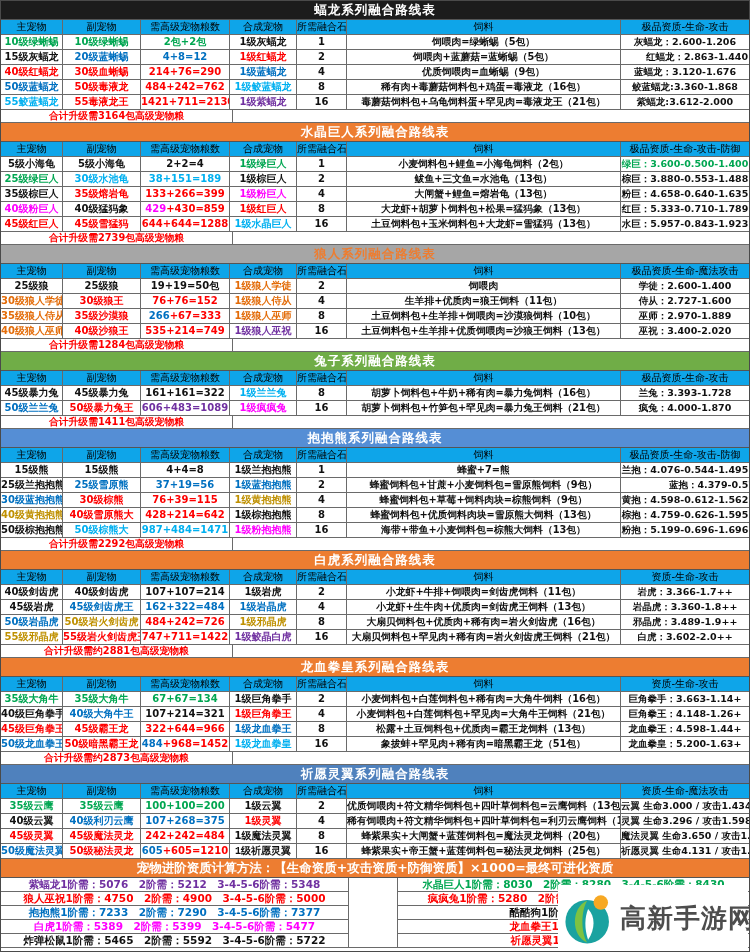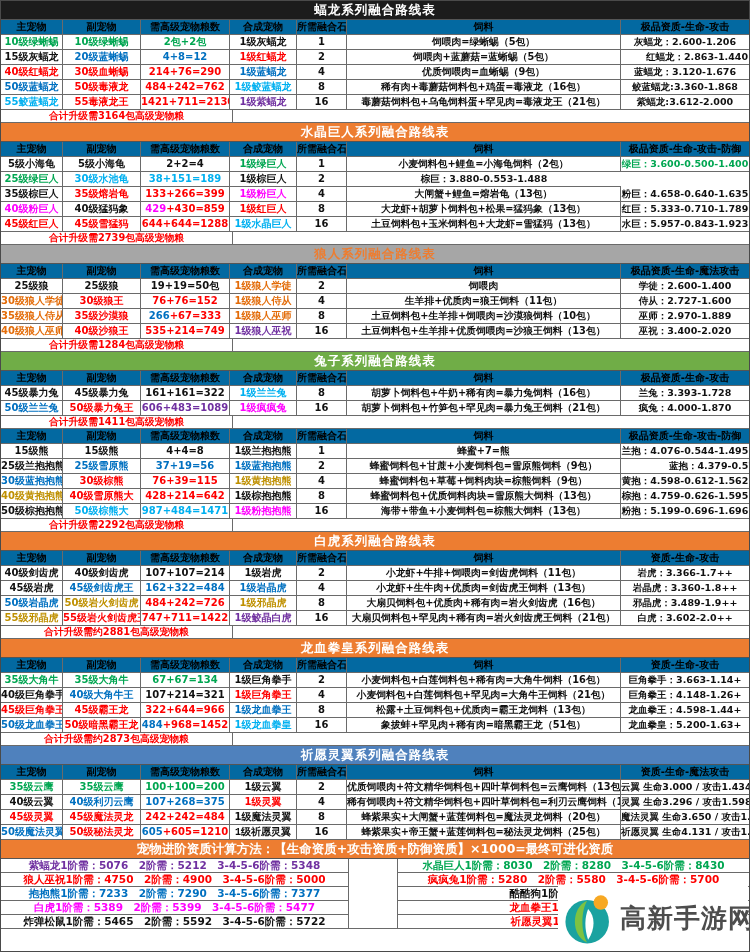--- a/index.html
+++ b/index.html
@@ -4,21 +4,21 @@
 <style>
   html,body{margin:0;padding:0;background:#fff;}
   .page{position:relative;width:750px;height:952px;box-sizing:border-box;border:1px solid #4a4a4a;
         background:#fff;font-family:"DejaVu Sans",sans-serif;font-weight:bold;overflow:hidden;}
   .banner{height:18px;line-height:18px;text-align:center;font-size:12.5px;font-weight:bold;color:#fff;
           letter-spacing:1px;border-bottom:1px solid #555;}
   .trow{display:grid;grid-template-columns:62px 78px 89px 67px 50px 1fr 128px;}
   .cell{border-right:1px solid #6a6a6a;border-bottom:1px solid #6a6a6a;height:14px;line-height:14px;
         font-size:10px;text-align:center;overflow:hidden;white-space:nowrap;color:#111;}
   .trow .cell:last-child{border-right:none;}
-  .thead .cell{font-weight:bold;color:#000;background:#0369a1;font-size:10px;text-align:center;}
+  .thead .cell{font-weight:normal;color:#000;background:#0ea5e9;font-size:10px;text-align:center;}
   .qual{font-size:9.5px;}
   .feed{font-size:9.8px;}
   .frow{display:grid;grid-template-columns:232px 1fr;}
   .fcell-left{height:12px;line-height:12px;border-right:1px solid #6a6a6a;border-bottom:1px solid #6a6a6a;
               text-align:center;font-size:9.8px;color:#fe0000;overflow:hidden;white-space:nowrap;}
   .fcell-right{border-bottom:1px solid #6a6a6a;}
   .calc-banner{height:18px;line-height:18px;background:#ed7d31;color:#fff;text-align:center;
                font-size:12.5px;font-weight:bold;border-bottom:1px solid #555;}
   .stats{display:grid;grid-template-columns:347px 50px 1fr;}
   .stats-col{display:flex;flex-direction:column;}
@@ -116,20 +116,21 @@
           <div class="cell"><span style="color: rgb(17, 17, 17);">1</span></div>
           <div class="cell feed"><span style="color: rgb(17, 17, 17);">小麦饲料包+鲤鱼=小海龟饲料（2包）</span></div>
           <div class="cell qual"><span style="color: rgb(0, 166, 81);">绿巨：3.600-0.500-1.400</span></div>
         </div>
         <div class="trow">
           <div class="cell"><span style="color: rgb(0, 166, 81);">25级绿巨人</span></div>
           <div class="cell"><span style="color: rgb(0, 176, 240);">30级水池龟</span></div>
           <div class="cell"><span style="color: rgb(0, 176, 240);">38+151=189</span></div>
           <div class="cell"><span style="color: rgb(17, 17, 17);">1级棕巨人</span></div>
           <div class="cell"><span style="color: rgb(17, 17, 17);">2</span></div>
+          <div class="cell feed"><span style="color: rgb(17, 17, 17);">鲅鱼+三文鱼=水池龟（13包）</span></div>
           <div class="cell qual"><span style="color: rgb(17, 17, 17);">棕巨：3.880-0.553-1.488</span></div>
         </div>
         <div class="trow">
           <div class="cell"><span style="color: rgb(17, 17, 17);">35级棕巨人</span></div>
           <div class="cell"><span style="color: rgb(254, 0, 0);">35级熔岩龟</span></div>
           <div class="cell"><span style="color: rgb(254, 0, 0);">133+266=399</span></div>
           <div class="cell"><span style="color: rgb(255, 0, 255);">1级粉巨人</span></div>
           <div class="cell"><span style="color: rgb(17, 17, 17);">4</span></div>
           <div class="cell feed"><span style="color: rgb(17, 17, 17);">大闸蟹+鲤鱼=熔岩龟（13包）</span></div>
           <div class="cell qual"><span style="color: rgb(17, 17, 17);">粉巨：4.658-0.640-1.635</span></div>
@@ -237,20 +238,21 @@
           <div class="cell"><span style="color: rgb(17, 17, 17);">16</span></div>
           <div class="cell feed"><span style="color: rgb(17, 17, 17);">胡萝卜饲料包+竹笋包+罕见肉=暴力兔王饲料（21包）</span></div>
           <div class="cell qual"><span style="color: rgb(17, 17, 17);">疯兔：4.000-1.870</span></div>
         </div>
         <div class="frow">
           <div class="fcell-left">合计升级需1411包高级宠物粮</div>
           <div class="fcell-right"></div>
         </div>
       </div>
       <div class="section">
+        <div class="banner" style="background: rgb(85, 142, 213); color: rgb(255, 255, 255);">抱抱熊系列融合路线表</div>
         <div class="trow thead">
           <div class="cell">主宠物</div>
           <div class="cell">副宠物</div>
           <div class="cell">需高级宠物粮数</div>
           <div class="cell">合成宠物</div>
           <div class="cell">所需融合石</div>
           <div class="cell">饲料</div>
           <div class="cell">极品资质-生命-攻击-防御</div>
         </div>
         <div class="trow">

